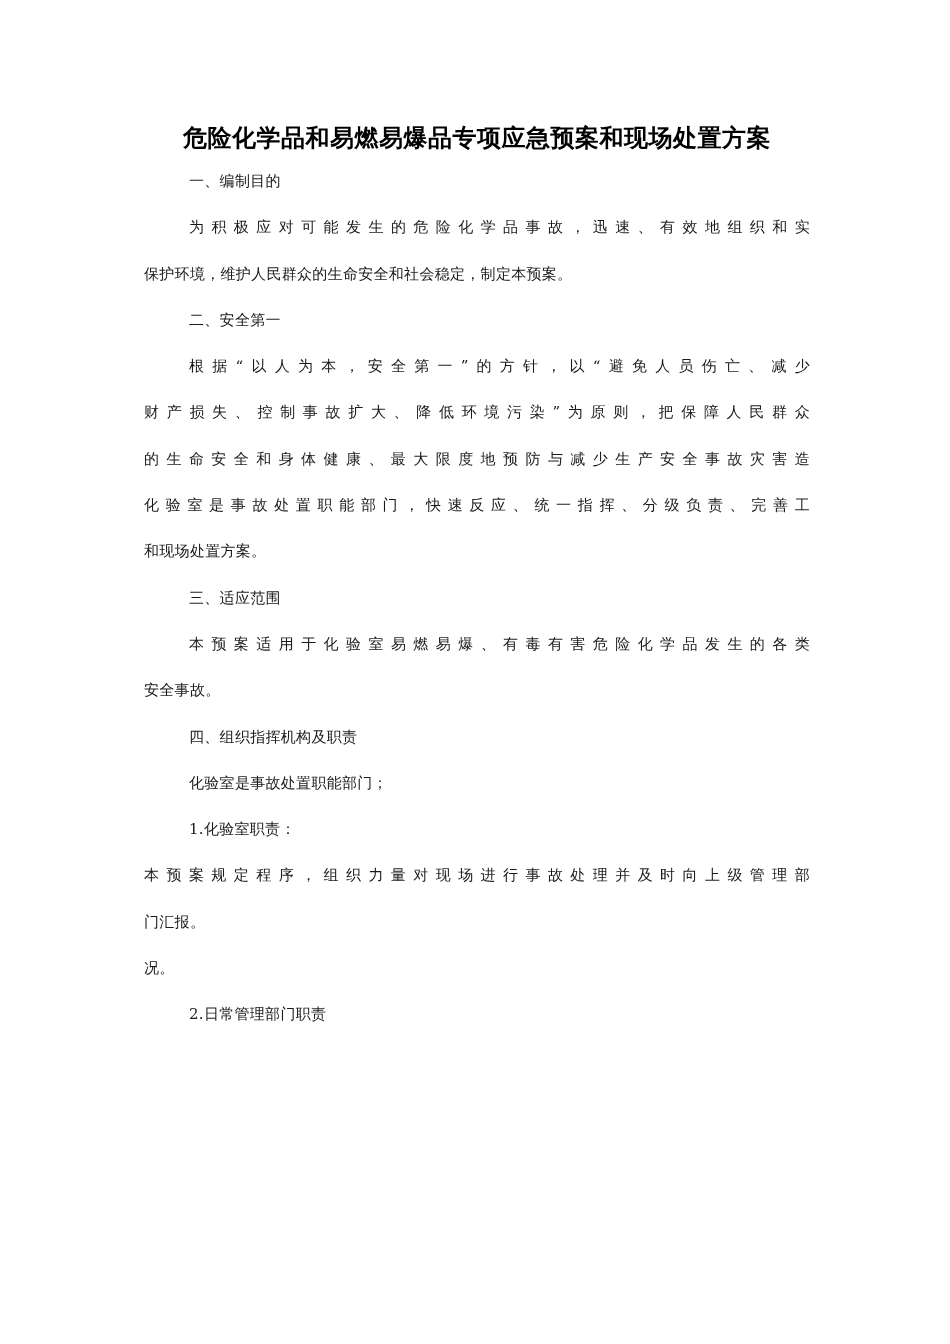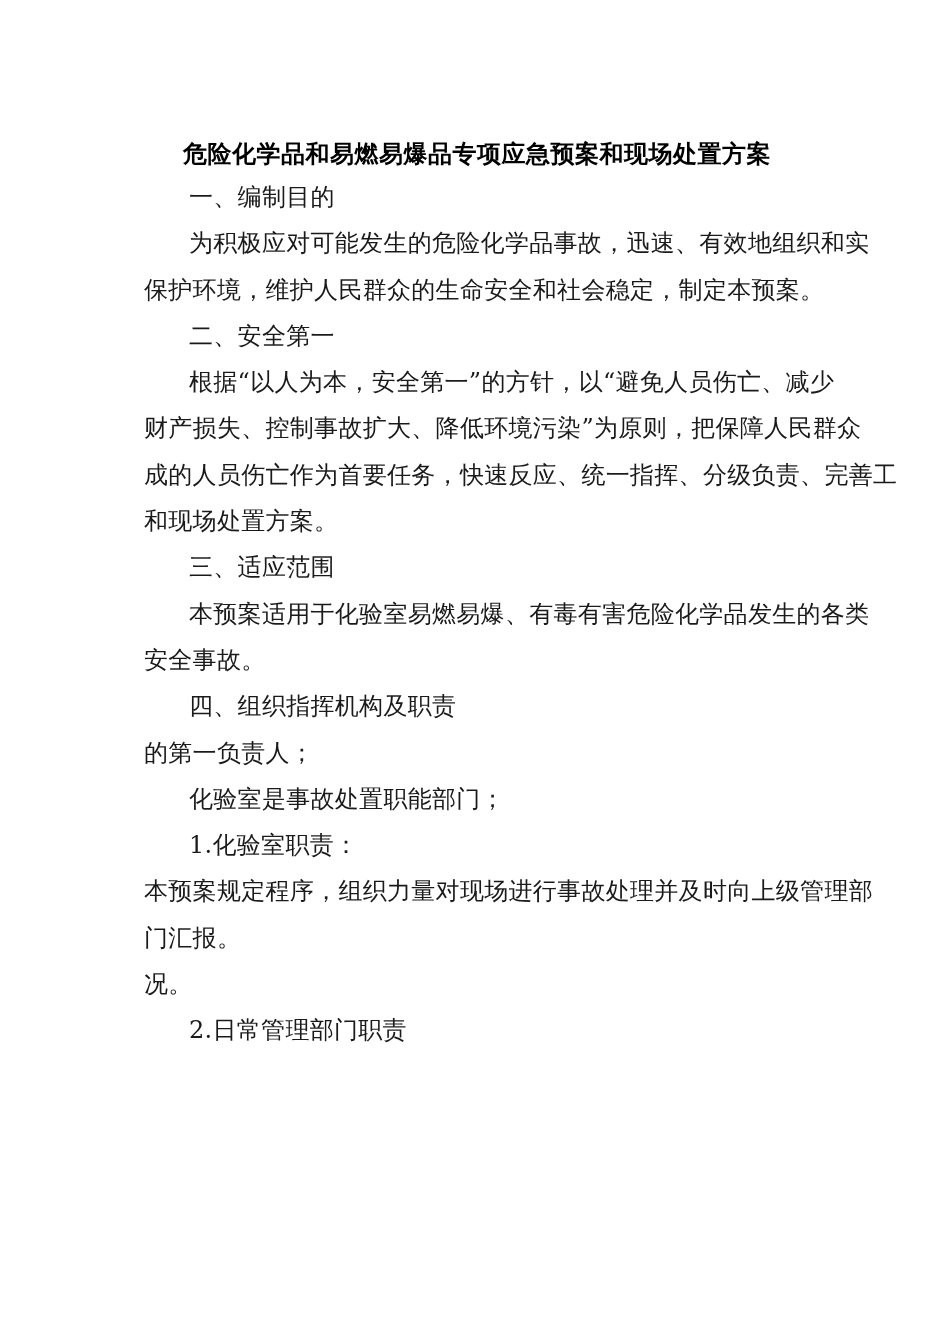--- a/index.html
+++ b/index.html
@@ -5,49 +5,49 @@
   html, body { margin: 0; padding: 0; background: #ffffff; }
   body { width: 950px; height: 1344px; position: relative; overflow: hidden; }
   .page {
     position: absolute; left: 144px; top: 118px; width: 666px;
     font-family: "DejaVu Serif", "Liberation Serif", serif;
     color: #1a1a1a;
   }
   .title {
     font-family: "DejaVu Sans", "Liberation Sans", sans-serif;
     font-weight: bold; font-size: 24px; letter-spacing: 0.5px;
-    text-align: center; height: 40px; line-height: 40px; margin: 16px 0 0 0;
+    text-align: center; height: 40px; line-height: 40px; margin: 0 0 0 0;
     color: #000;
   }
   .line {
-    font-size: 24px; height: 46.3px; line-height: 46.3px;
+    font-size: 15px; height: 46.3px; line-height: 46.3px;
     white-space: nowrap; letter-spacing: 0.3px;
   }
   .indent { padding-left: 45px; }
   .justify { text-align: justify; text-align-last: justify; }
 </style>
 </head>
 <body>
 
 <div class="page">
   <div class="title">危险化学品和易燃易爆品专项应急预案和现场处置方案</div>
   <div id="body-lines">
       <div class="line indent">一、编制目的</div>
       <div class="line indent justify">为积极应对可能发生的危险化学品事故，迅速、有效地组织和实</div>
       <div class="line">保护环境，维护人民群众的生命安全和社会稳定，制定本预案。</div>
       <div class="line indent">二、安全第一</div>
       <div class="line indent justify">根据“以人为本，安全第一”的方针，以“避免人员伤亡、减少</div>
       <div class="line justify">财产损失、控制事故扩大、降低环境污染”为原则，把保障人民群众</div>
-      <div class="line justify">成的人员伤亡作为首要任务，快速反应、统一指挥、分级负责、完善工</div>
+      <div class="line justify">的生命安全和身体健康、最大限度地预防与减少生产安全事故灾害造</div>
+      <div class="line justify">化验室是事故处置职能部门，快速反应、统一指挥、分级负责、完善工</div>
       <div class="line">和现场处置方案。</div>
       <div class="line indent">三、适应范围</div>
       <div class="line indent justify">本预案适用于化验室易燃易爆、有毒有害危险化学品发生的各类</div>
       <div class="line">安全事故。</div>
       <div class="line indent">四、组织指挥机构及职责</div>
-      <div class="line">的第一负责人；</div>
       <div class="line indent">化验室是事故处置职能部门；</div>
       <div class="line indent">1.化验室职责：</div>
       <div class="line justify">本预案规定程序，组织力量对现场进行事故处理并及时向上级管理部</div>
       <div class="line">门汇报。</div>
       <div class="line">况。</div>
       <div class="line indent">2.日常管理部门职责</div>
     </div>
 </div>
 
 </body></html>

